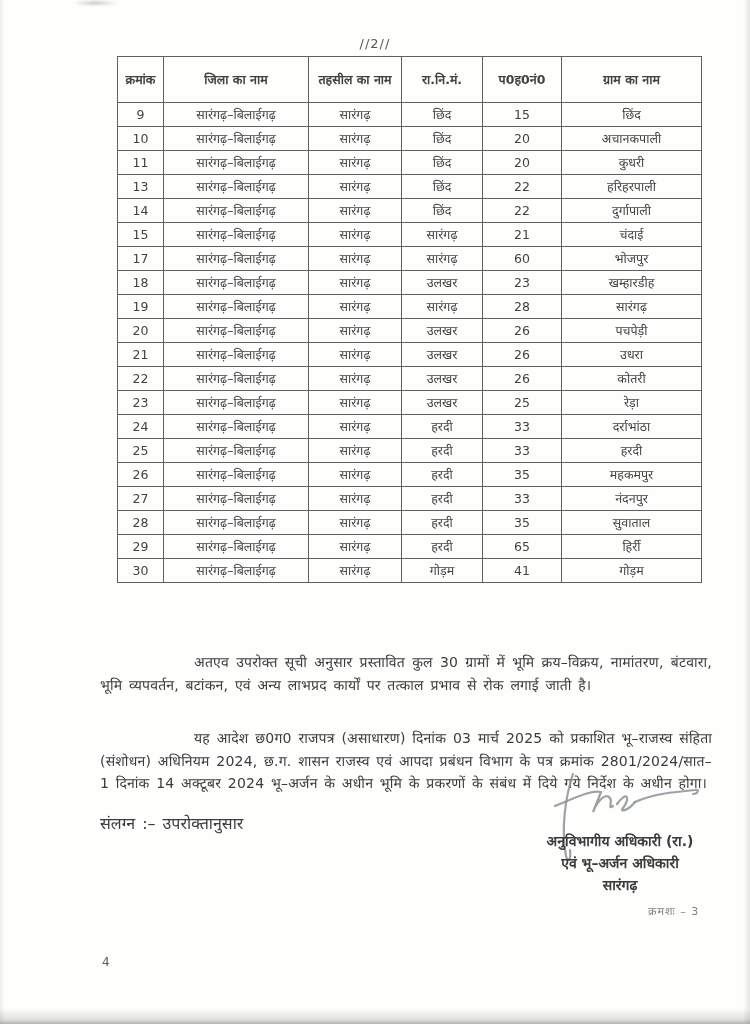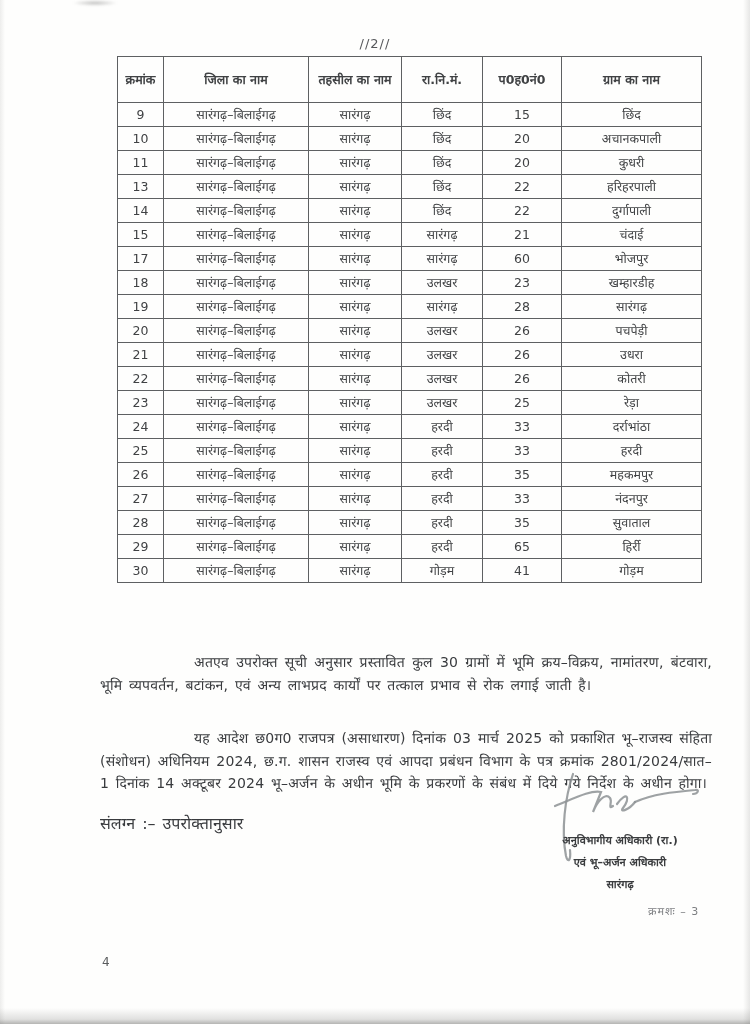--- a/index.html
+++ b/index.html
@@ -42,21 +42,21 @@
   .para { position:absolute; left:100px; width:612px; text-align:justify;
     font-size:14px; line-height:22.5px; color:#393b3e; letter-spacing:.2px;
     word-spacing:2px; }
   .para-1 { top:651px; text-indent:94px; }
   .para-2 { top:727px; text-indent:94px; }
   .attachment { position:absolute; left:100px; top:812px; font-size:16px;
     color:#393b3e; word-spacing:2px; }
 
   
   .sig-block { position:absolute; left:515px; top:830px; width:210px;
-    text-align:center; font-size:11px; font-weight:600; line-height:22px;
+    text-align:center; font-size:14px; font-weight:600; line-height:22px;
     color:#3a3c3e; }
   .sig-scribble { position:absolute; left:535px; top:768px; width:170px; height:105px;
     pointer-events:none; }
   .sig-scribble path { stroke:#8d9294; stroke-width:2.2; fill:none;
     stroke-linecap:round; opacity:.85; }
 
   .continuation { position:absolute; left:648px; top:903px; font-size:11px;
     color:#7d7f82; letter-spacing:1px; }
   .page-number { position:absolute; left:102px; top:955px; font-size:12px;
     color:#5a5c5e; }

